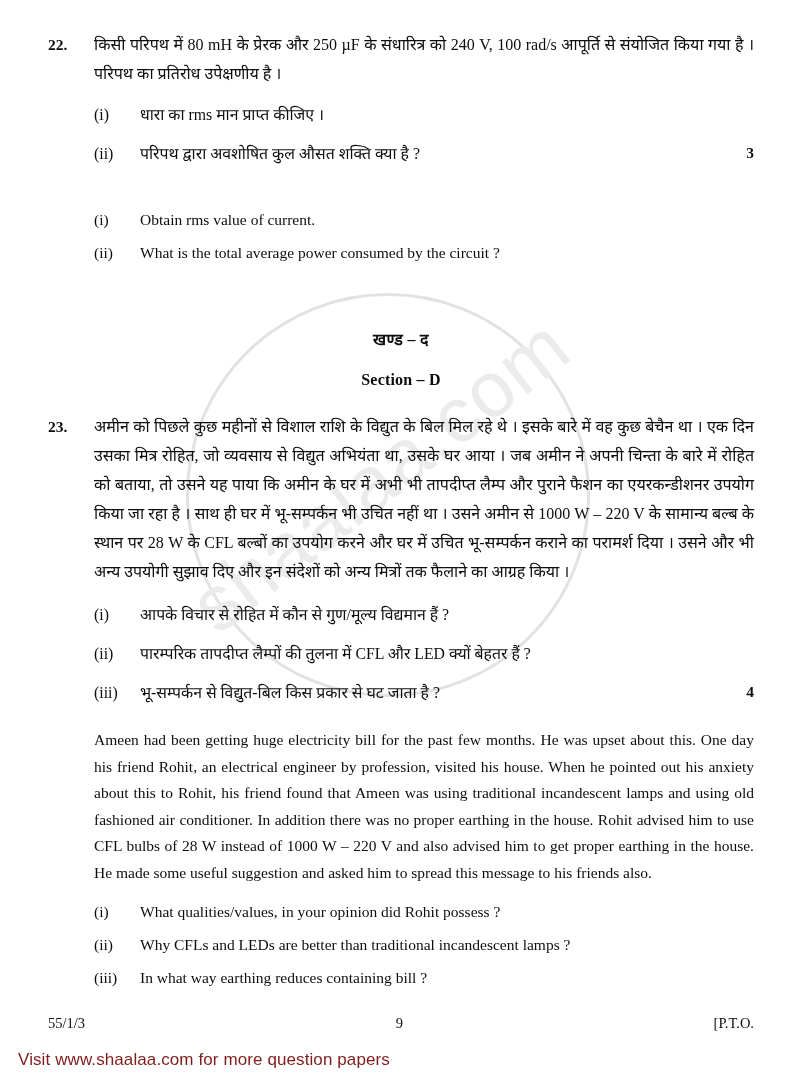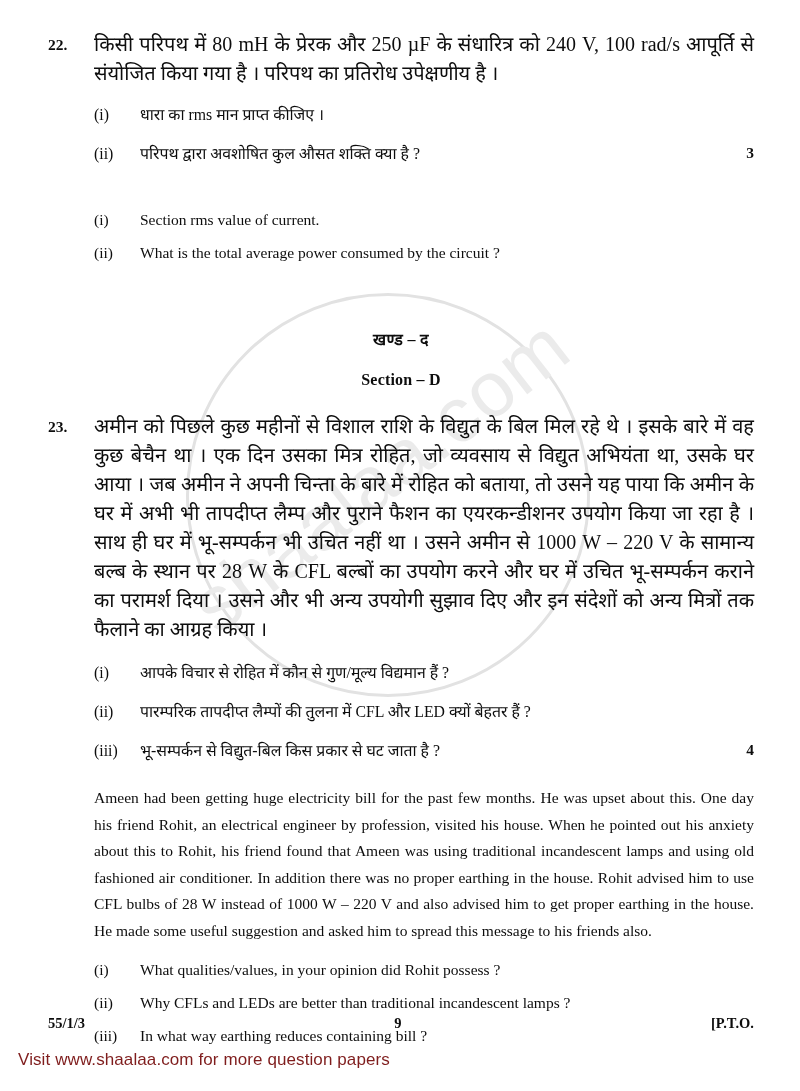--- a/index.html
+++ b/index.html
@@ -89,21 +89,21 @@
 
   
   .para {
     font-size: 15.5px;
     line-height: 27px;
     text-align: justify;
     text-justify: inter-word;
     margin: 0;
   }
   .para.hindi {
-    font-size: 20px;
+    font-size: 16px;
     line-height: 29px;
   }
   .para.eng {
     line-height: 26.5px;
   }
 
   
   .sub-list { margin: 0; }
   .sub-item {
     display: flex;
@@ -156,21 +156,21 @@
 
   
   .footer-row {
     position: absolute;
     left: 48px;
     right: 46px;
     top: 1015px;
     display: flex;
     align-items: flex-start;
     font-size: 14.5px;
-    font-weight: 700;
+    font-weight: 400;
   }
   .footer-left { flex: 0 0 auto; }
   .footer-center { flex: 1 1 auto; text-align: center; }
   .footer-right { flex: 0 0 auto; }
 
   .site-note {
     position: absolute;
     left: 18px;
     top: 1050px;
     font-family: "Liberation Sans", "DejaVu Sans", sans-serif;
@@ -212,21 +212,21 @@
         </div>
 
         <div class="sp-26"></div>
 
 
         <div class="sp-12"></div>
 
         <div class="sub-list">
           <div class="sub-item">
             <span class="sub-label">(i)</span>
-            <span class="sub-text">Section rms value of current.</span>
+            <span class="sub-text">Obtain rms value of current.</span>
           </div>
           <div class="sp-6"></div>
           <div class="sub-item">
             <span class="sub-label">(ii)</span>
             <span class="sub-text">What is the total average power consumed by the circuit ?</span>
           </div>
         </div>
 
       </div>
     </div>

